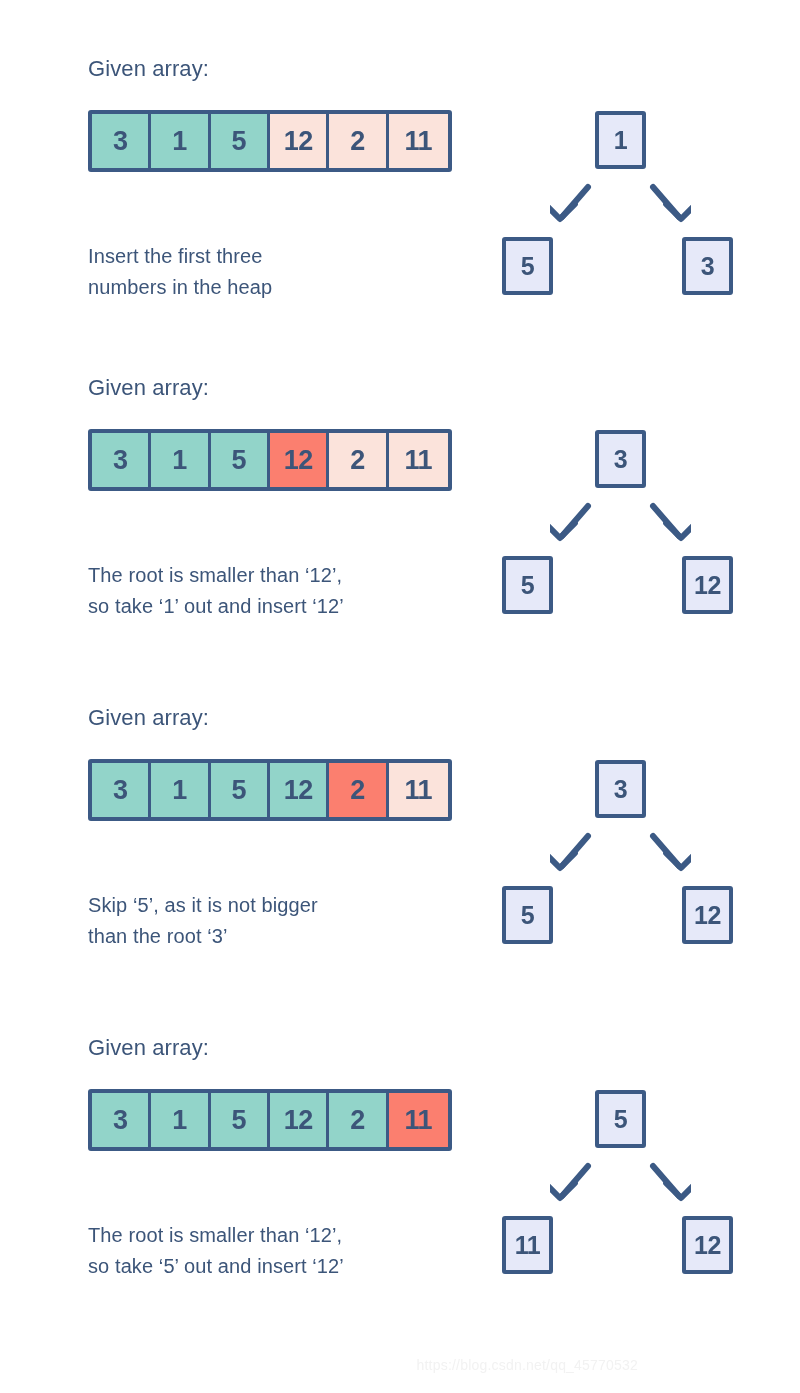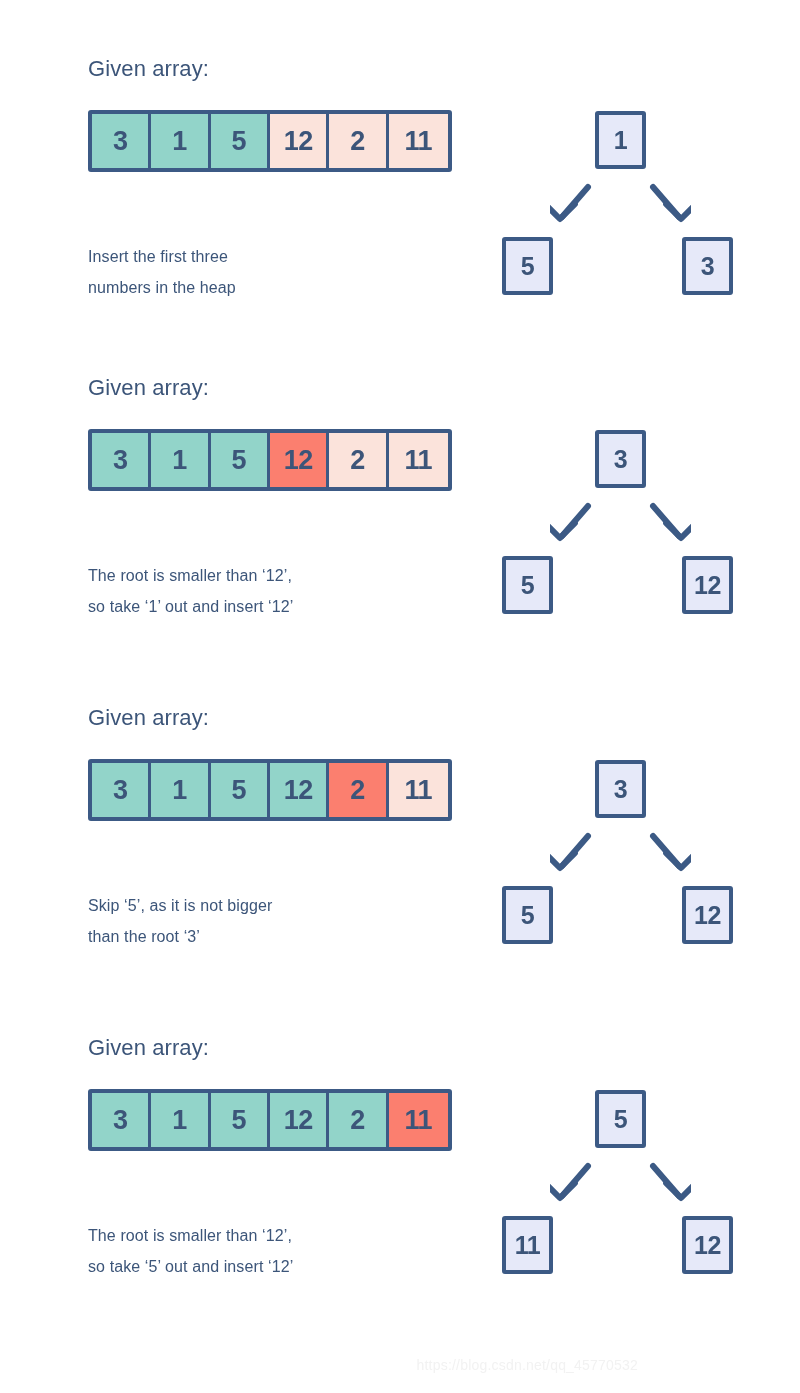--- a/index.html
+++ b/index.html
@@ -71,21 +71,21 @@
   }
   .cell:last-child { border-right: none; }
   .cell.teal { background: #92d4c9; }
   .cell.pink { background: #fbe3db; }
   .cell.red  { background: #fb7f6f; }
 
   
   .caption {
     position: absolute;
     left: 88px;
-    font-size: 16px;
+    font-size: 20px;
     line-height: 31px;
     color: #3c5579;
     letter-spacing: 0.1px;
     white-space: pre-line;
   }
 
   
   .tree {
     position: absolute;
     width: 300px;

